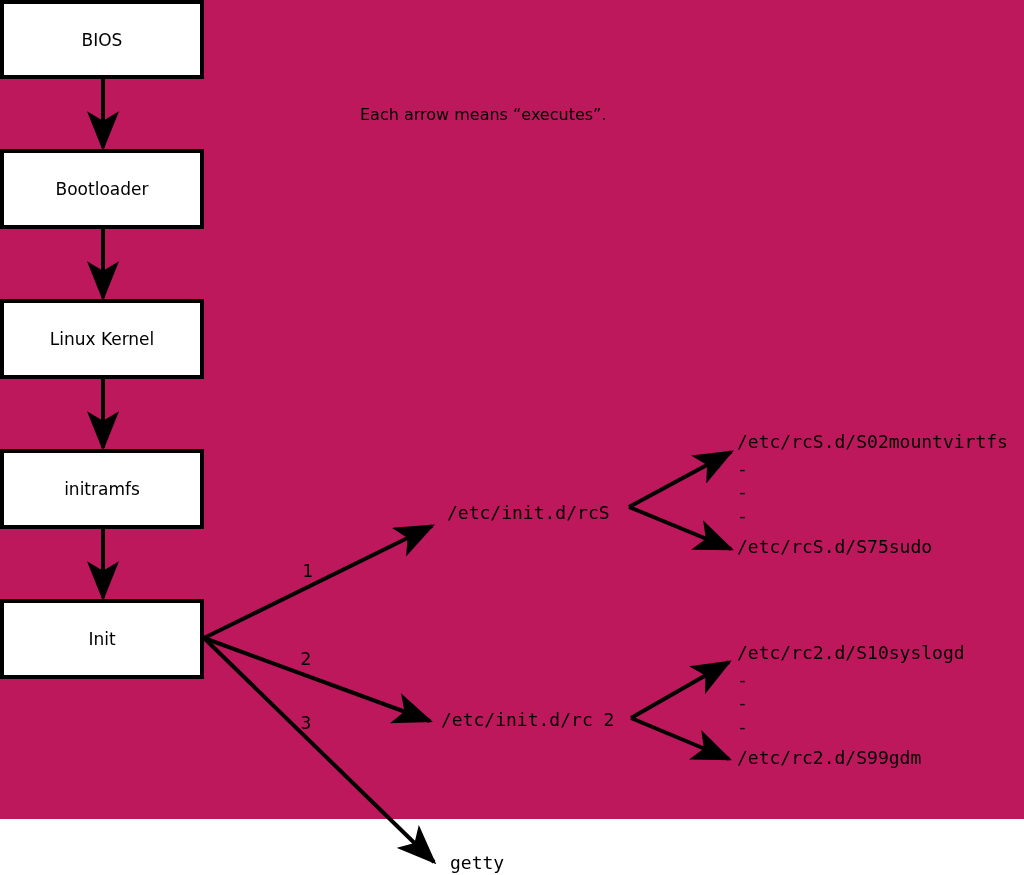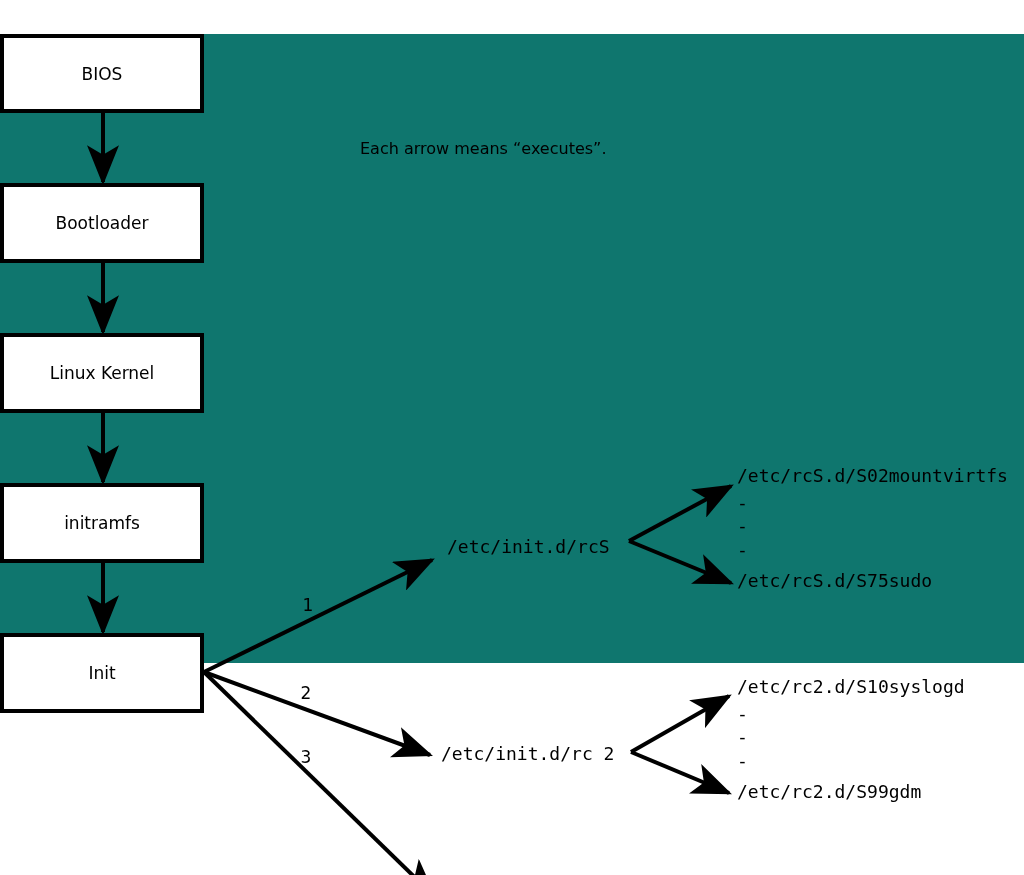--- a/index.html
+++ b/index.html
@@ -9,23 +9,22 @@
   }
   body {
     width: 1024px;
     height: 875px;
     overflow: hidden;
     font-family: "Liberation Sans", sans-serif;
   }
   #diagram-root {
     position: relative;
     width: 1024px;
-    height: 629px;
-    background: #0f766e;
-    margin-top: 34px;
+    height: 819px;
+    background: #be185d;
   }
   svg.canvas {
     position: absolute;
     top: 0;
     left: 0;
     width: 1024px;
     height: 875px;
     display: block;
   }
   .box-rect {

